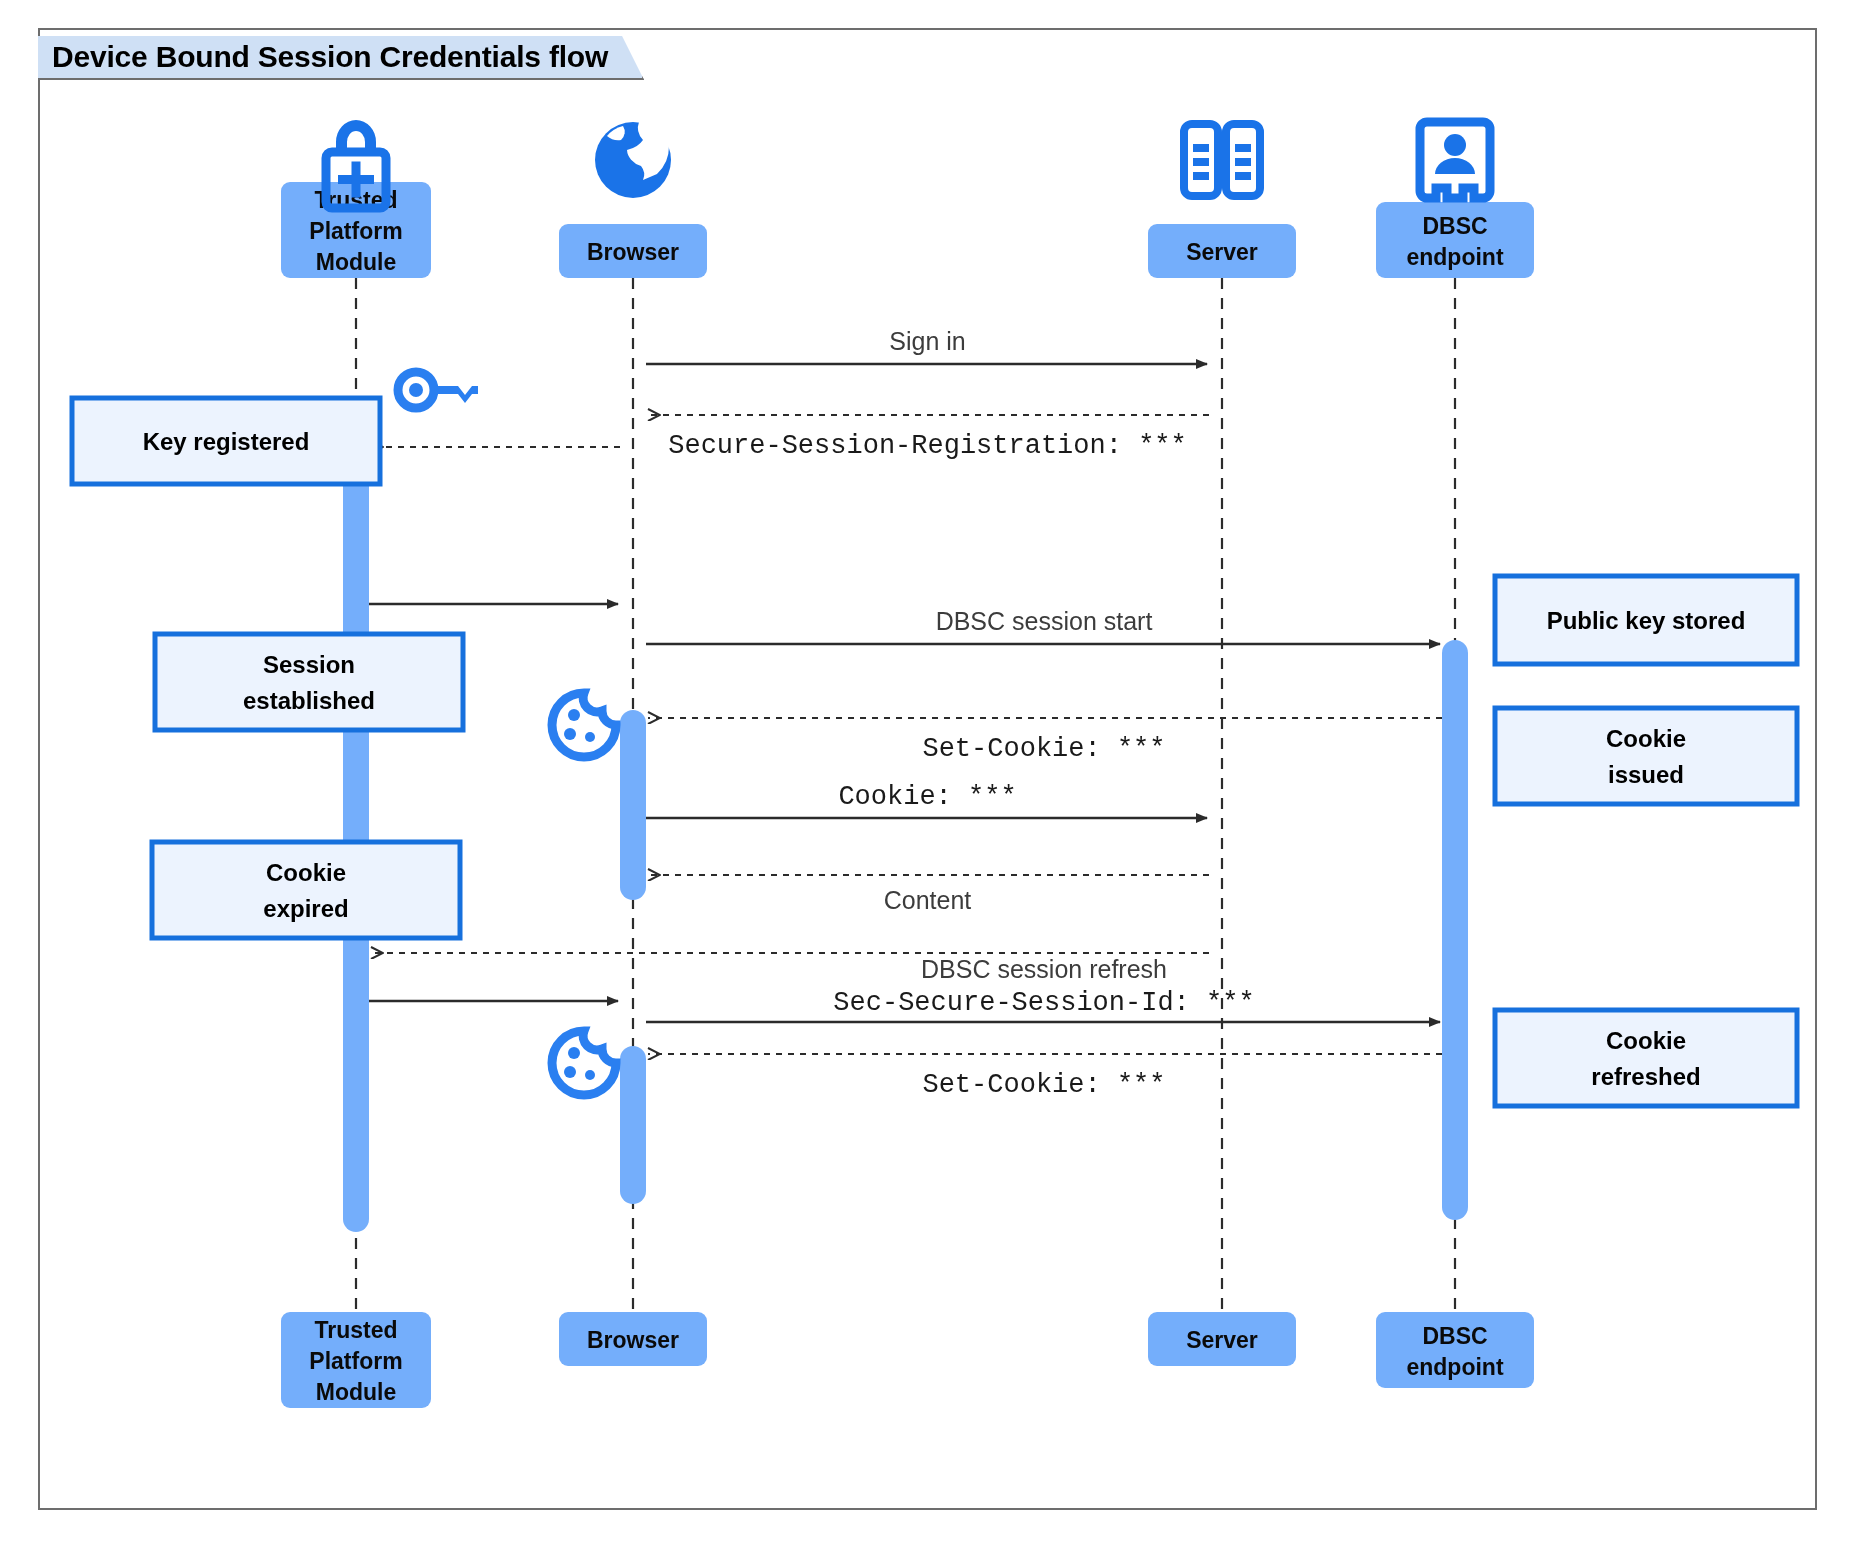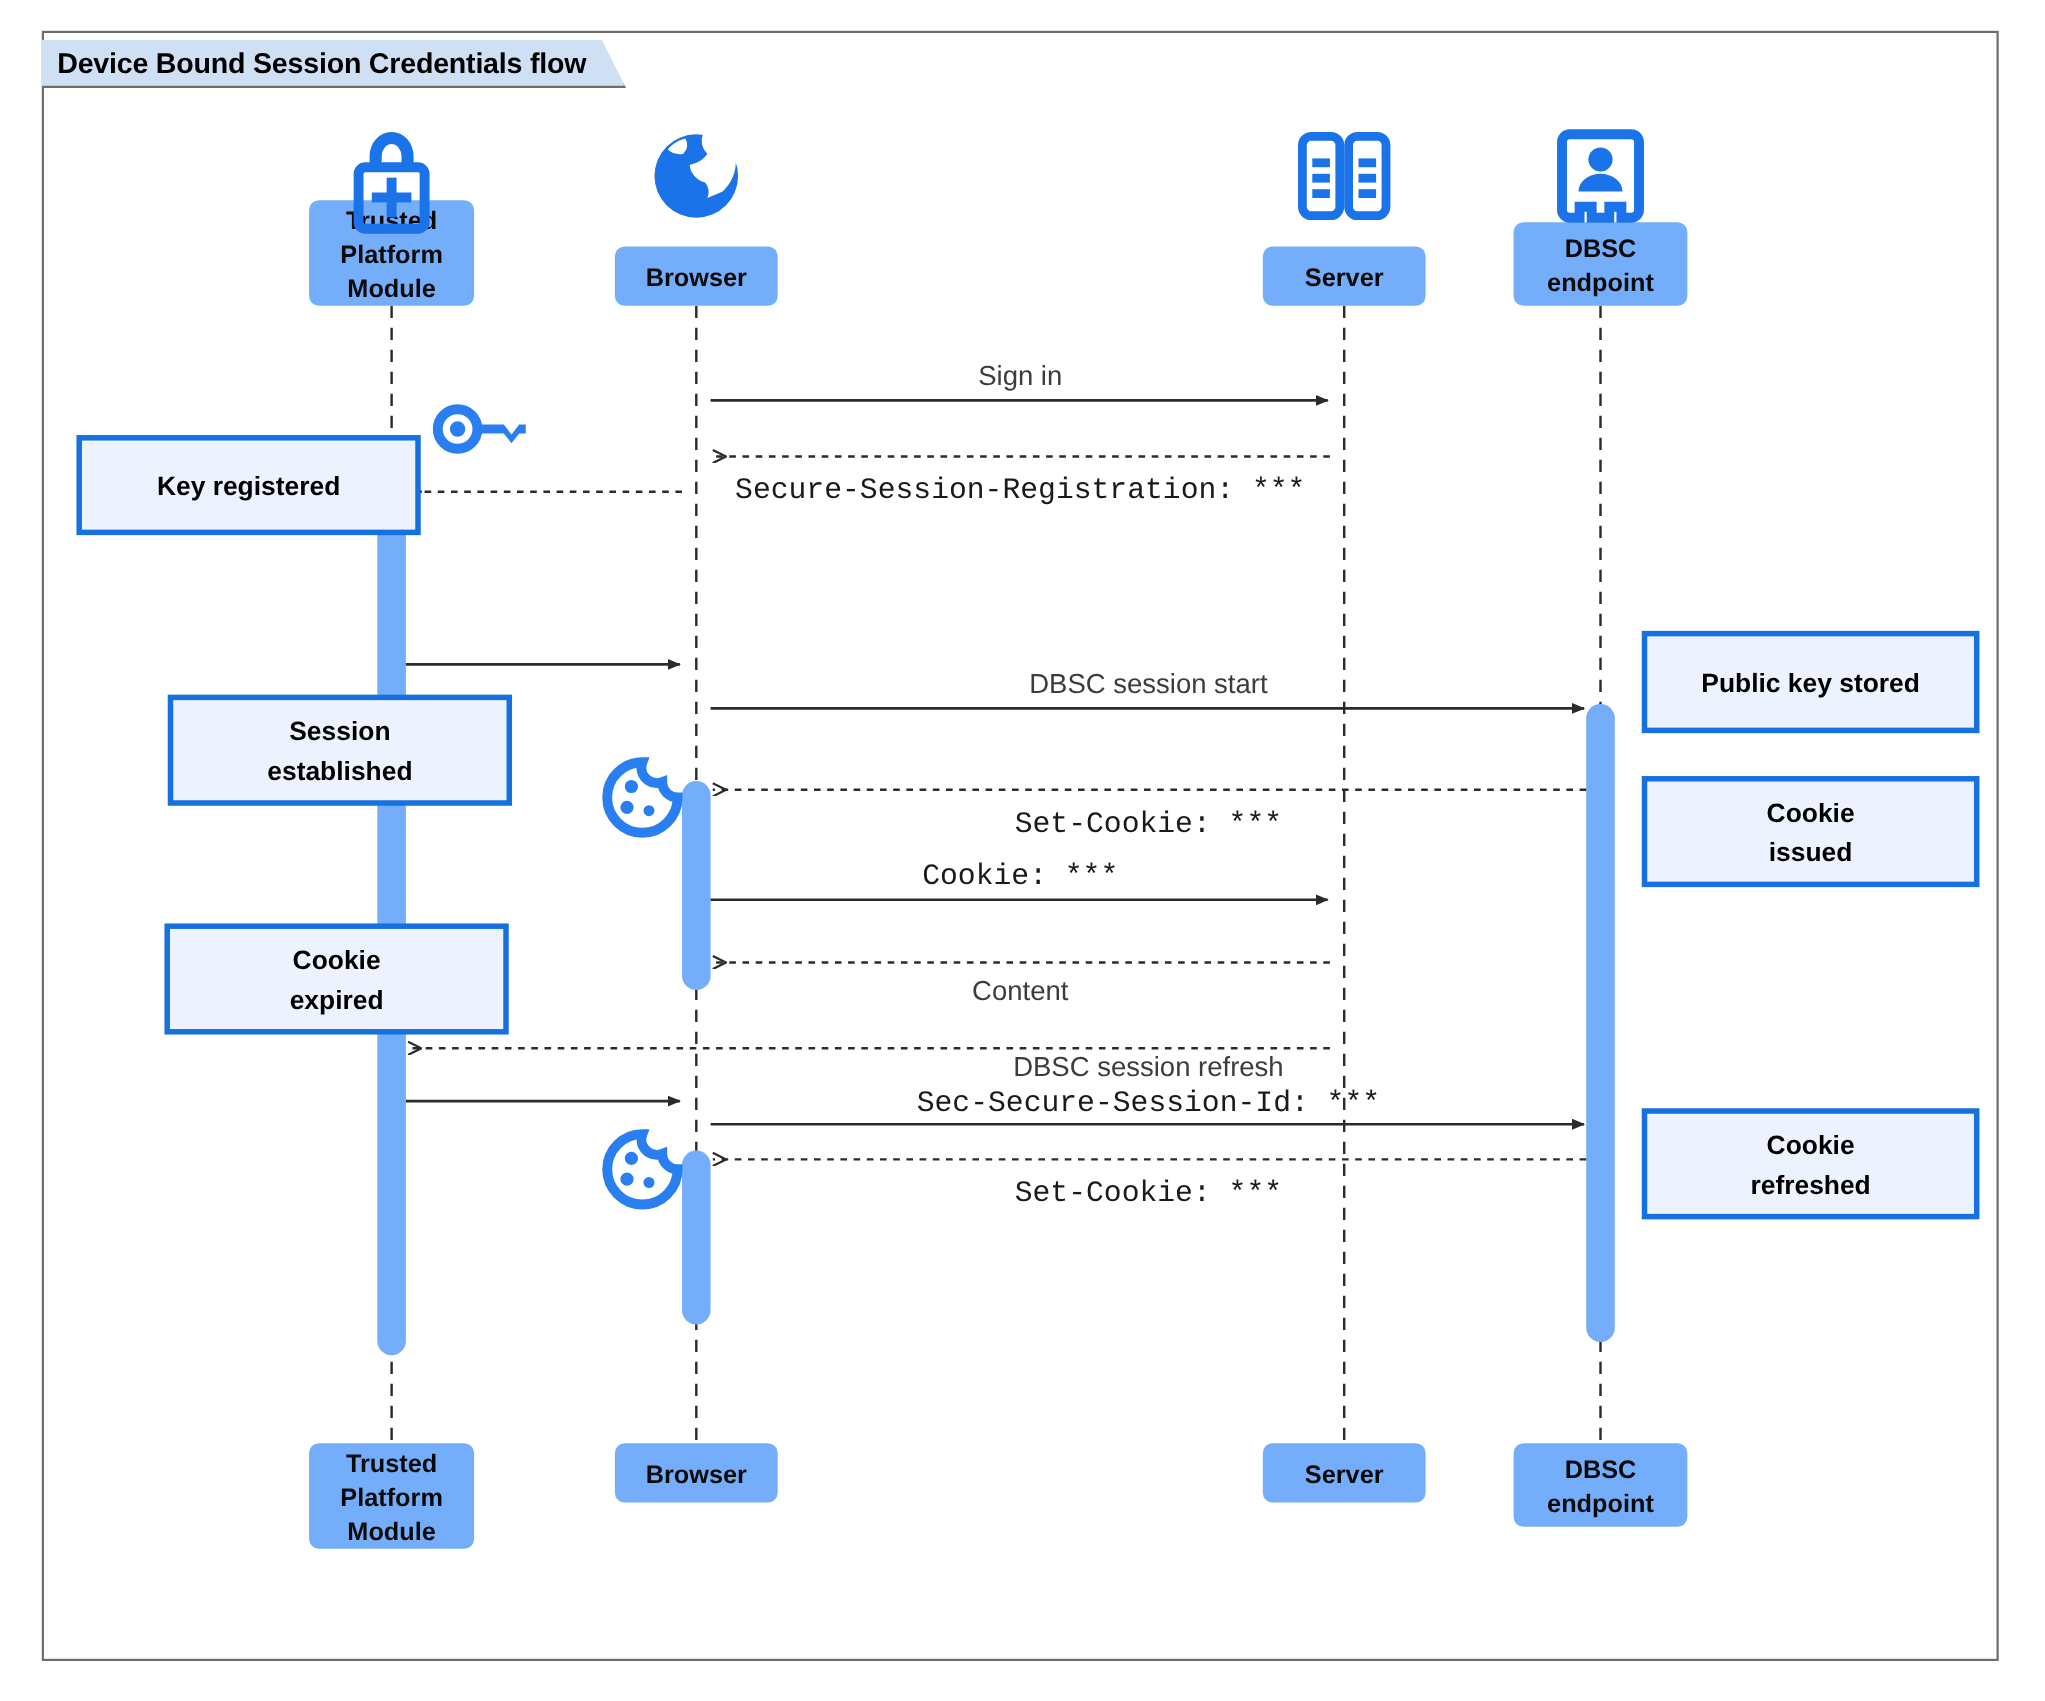--- a/index.html
+++ b/index.html
@@ -11,21 +11,21 @@
   }
   .frame-tab{
     position:absolute;left:38px;top:36px;height:44px;
     background:#cfe0f5;border:2px solid #6d6d6d;border-top:none;border-left:none;
     box-sizing:border-box;
     display:flex;align-items:center;
     padding:0 34px 0 14px;
     clip-path:polygon(0 0,calc(100% - 22px) 0,100% 100%,0 100%);
   }
   .frame-tab .tab-label{
-    font-size:26px;font-weight:bold;color:#000;white-space:nowrap;
+    font-size:30px;font-weight:bold;color:#000;white-space:nowrap;
     letter-spacing:-0.2px;
   }
   svg.diagram{position:absolute;left:0;top:0;width:1859px;height:1546px;}
   .lifeline{stroke:#2b2b2b;stroke-width:2.2;stroke-dasharray:11 9;}
   .actbar{fill:#74aefb;}
   .pbox{fill:#74aefb;}
   .pbox-text{font-family:"Liberation Sans",sans-serif;font-size:23px;font-weight:bold;fill:#0a0a0a;text-anchor:middle;}
   .note-rect{fill:#ecf3fe;stroke:#1670dd;stroke-width:5;}
   .note-text{font-family:"Liberation Sans",sans-serif;font-size:24px;font-weight:bold;fill:#000;text-anchor:middle;}
   .msg-line{stroke:#2b2b2b;stroke-width:2.4;fill:none;}

